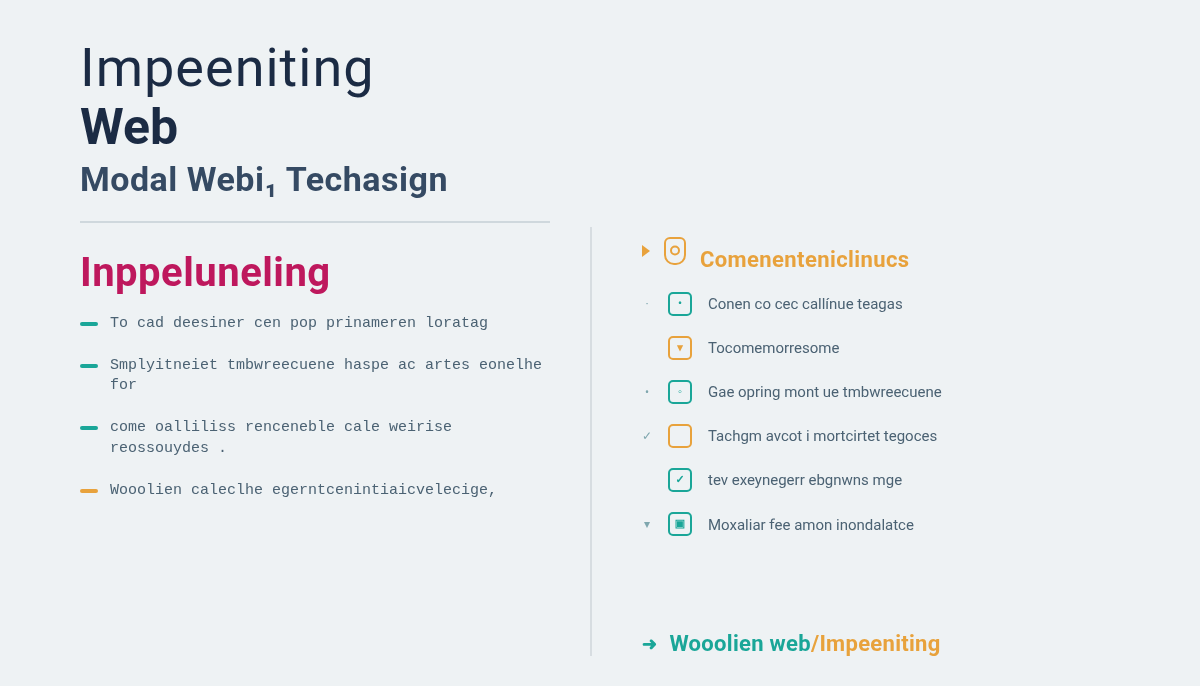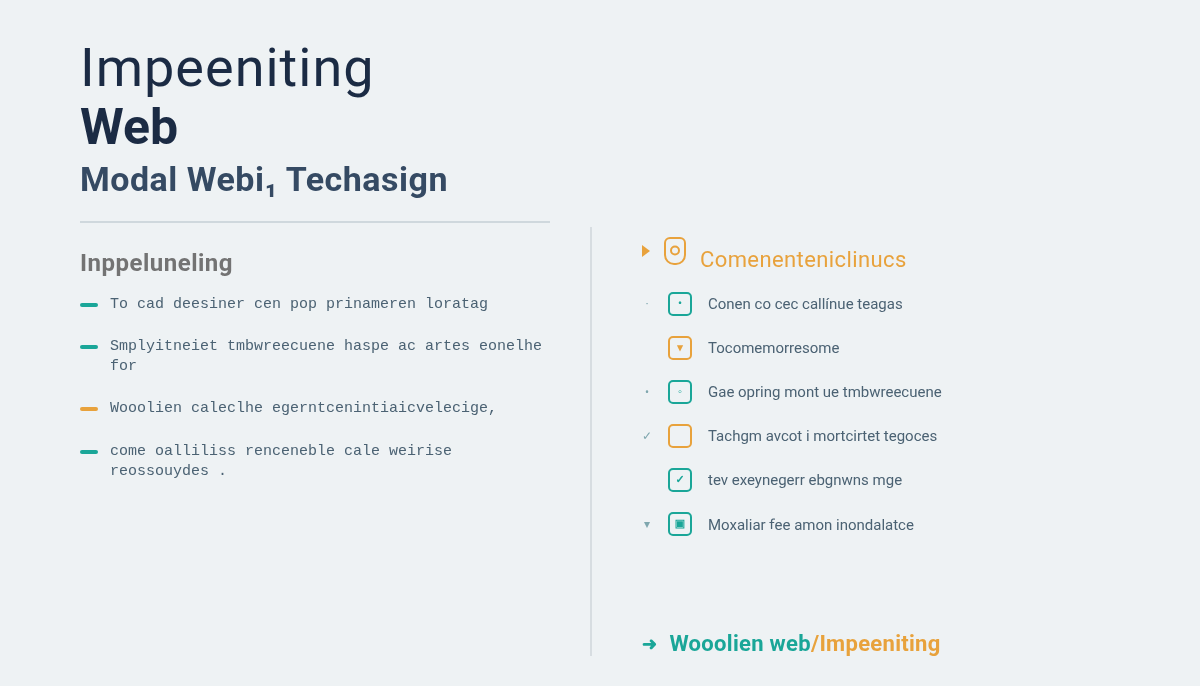--- a/index.html
+++ b/index.html
@@ -60,23 +60,23 @@
     content: "";
     position: absolute;
     top: -6px;
     left: 0;
     right: 40px;
     height: 2px;
     background: #cfd8dd;
   }
 
   .subheading {
-    font-size: 24px;
-    font-weight: 700;
-    color: #737373;
+    font-size: 40px;
+    font-weight: 700;
+    color: #be185d;
     margin: 22px 0 18px 0;
     letter-spacing: 0.5px;
   }
 
   .left-list { list-style: none; font-family: Liberation Mono, monospace; }
   .left-list li {
     display: flex;
     align-items: flex-start;
     gap: 12px;
     margin-bottom: 22px;
@@ -103,21 +103,21 @@
   }
 
   .right-heading-row {
     display: flex;
     align-items: center;
     gap: 14px;
     margin-bottom: 20px;
   }
   .right-heading {
     font-size: 22px;
-    font-weight: 400;
+    font-weight: 700;
     color: #e8a23c;
     letter-spacing: 0.4px;
     margin-top: 16px;
   }
   .lead-caret {
     width: 0; height: 0;
     border-left: 8px solid #e8a23c;
     border-top: 6px solid transparent;
     border-bottom: 6px solid transparent;
   }
@@ -187,26 +187,26 @@
       <ul class="left-list">
         <li>
           <span class="dash dash-teal"></span>
           <span>To cad deesiner cen pop prinameren loratag</span>
         </li>
         <li>
           <span class="dash dash-teal"></span>
           <span>Smplyitneiet tmbwreecuene haspe ac artes eonelhe for</span>
         </li>
         <li>
+          <span class="dash dash-teal"></span>
+          <span>come oalliliss renceneble cale weirise reossouydes .</span>
+        </li>
+        <li>
           <span class="dash dash-orange"></span>
           <span>Wooolien caleclhe egerntcenintiaicvelecige,</span>
-        </li>
-        <li>
-          <span class="dash dash-teal"></span>
-          <span>come oalliliss renceneble cale weirise reossouydes .</span>
         </li>
       </ul>
     </div>
 
     <div class="right-col">
       <div class="right-heading-row">
         <span class="lead-caret"></span>
         <span class="badge-icon"></span>
         <span class="right-heading">Comenenteniclinucs</span>
       </div>

